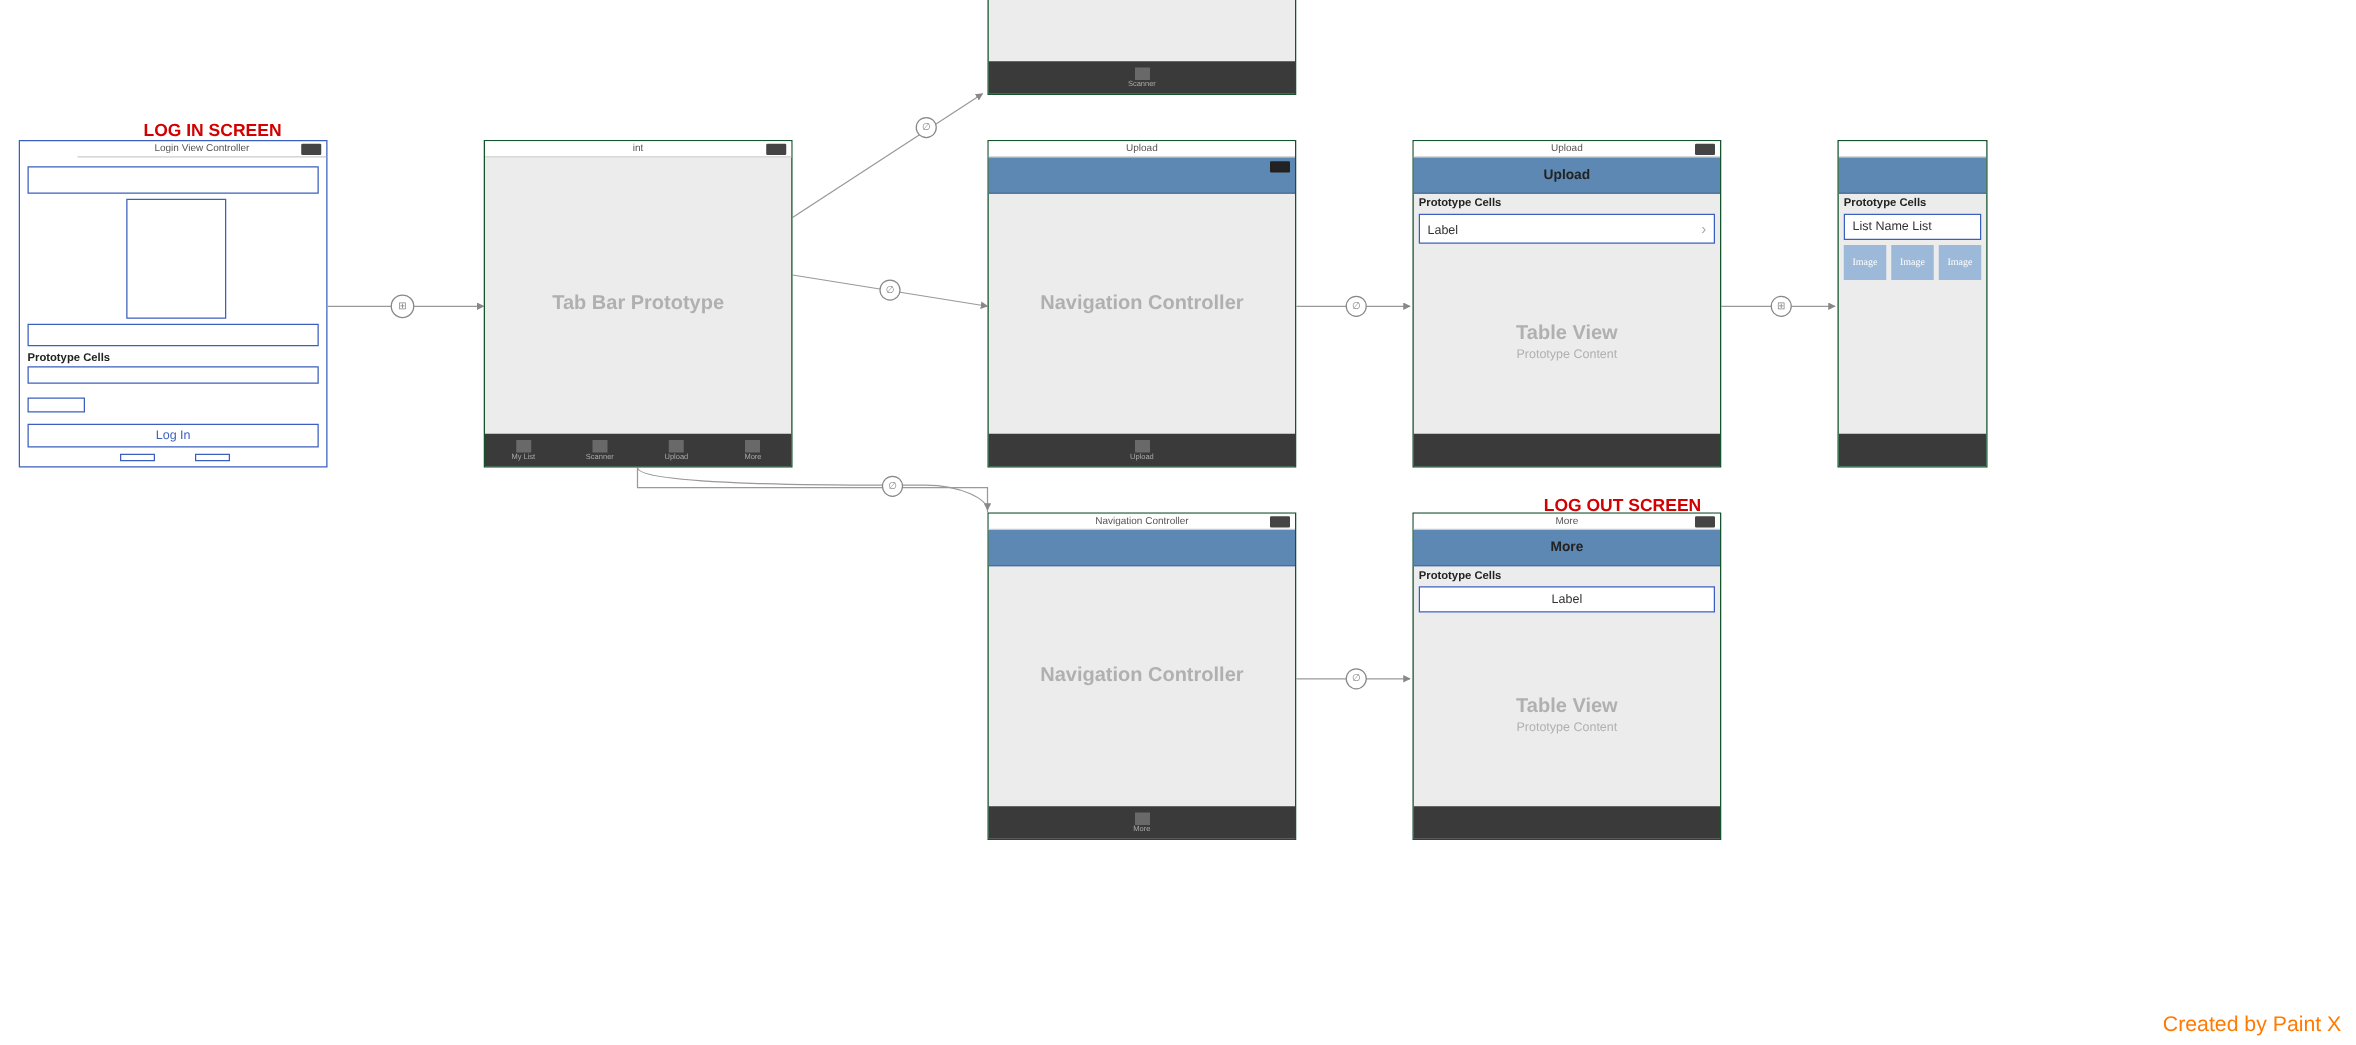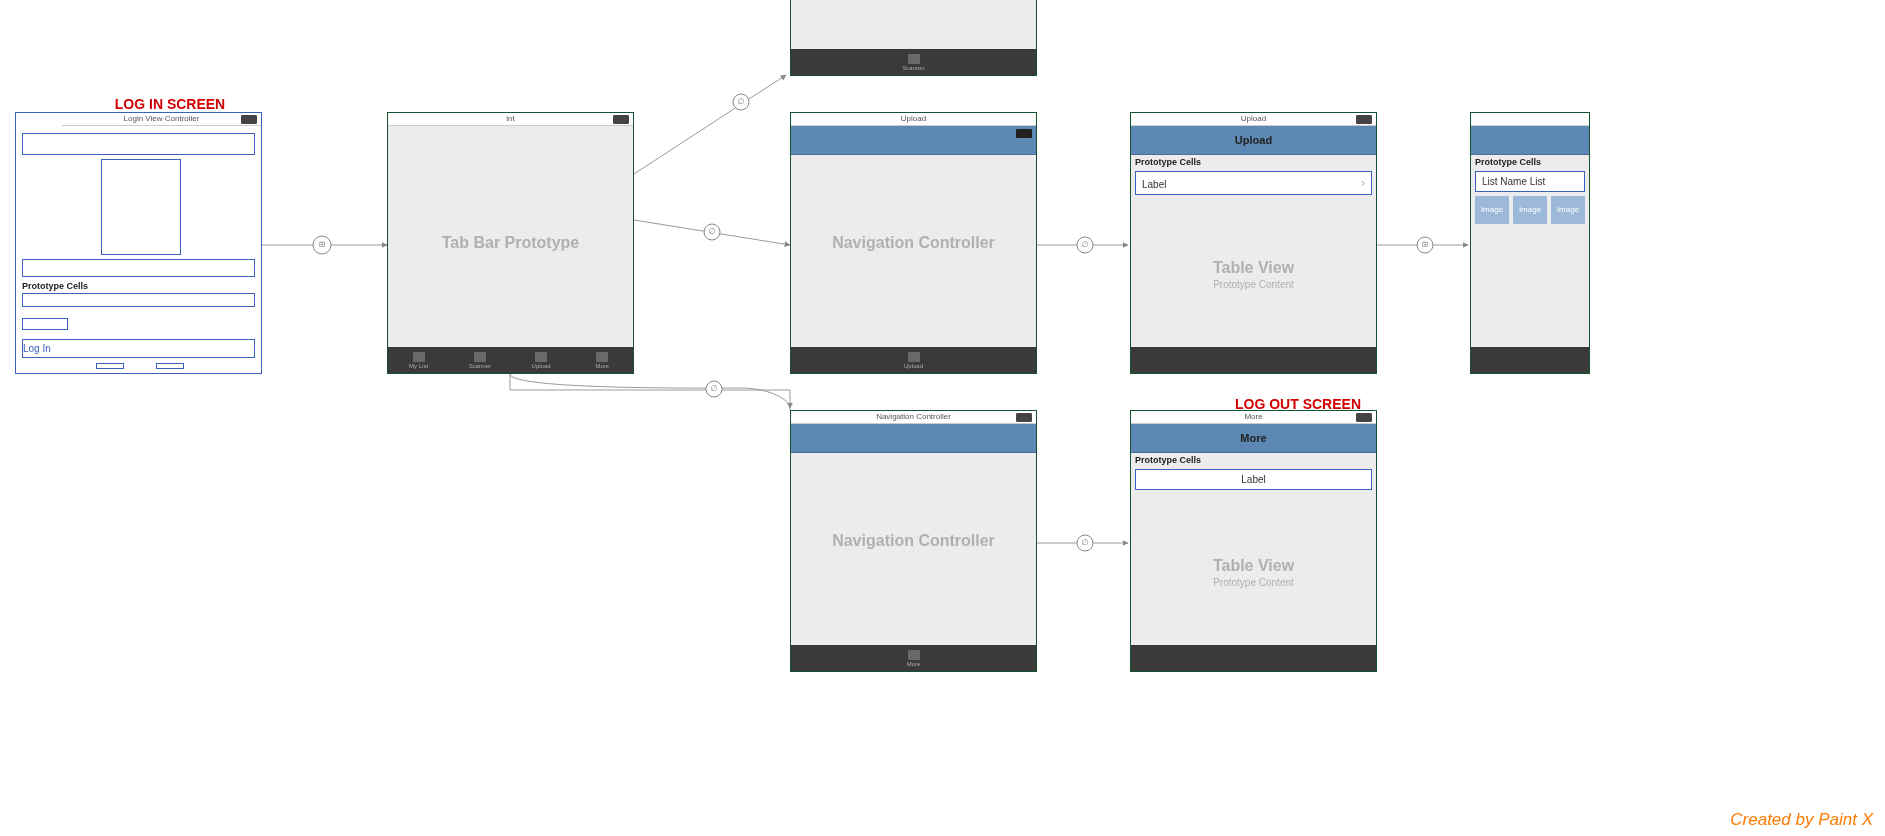--- a/index.html
+++ b/index.html
@@ -13,36 +13,36 @@
   .screen .navbar.empty-title{}
   .screen .tabbar{position:absolute;bottom:0;left:0;right:0;height:26px;background:#3a3a3a;display:flex;justify-content:space-around;align-items:center;}
   .screen .tabbar .tab{flex:1;text-align:center;font-size:6px;color:#aaa;display:flex;flex-direction:column;align-items:center;gap:1px;}
   .screen .tabbar .tab .ticon{width:12px;height:10px;background:#888;opacity:.6;}
   .screen .center-label{position:absolute;top:50%;left:0;right:0;transform:translateY(-50%);text-align:center;color:#b0b0b0;font-size:16px;font-weight:600;}
   .screen .center-sub{display:block;font-size:10px;font-weight:400;margin-top:2px;}
   .proto-header{font-size:9px;font-weight:700;padding:2px 4px;color:#222;}
   .cell{margin:2px 4px;padding:4px 6px;background:#fff;border:1px solid #3b5fbf;font-size:10px;display:flex;justify-content:space-between;align-items:flex-end;gap:44px;}
   .cell .disclosure{color:#aaa;font-size:12px;}
   .cell.centered{justify-content:center;border:1px solid #3b5fbf;}
-  .image-chip{display:inline-block;width:34px;height:28px;background:#9db9d9;color:#fff;font-size:8px;text-align:center;line-height:28px;margin:2px;}
+  .image-chip{display:inline-block;width:34px;height:28px;background:#9db9d9;color:#fff;font-size:8px;text-align:center;line-height:28px;margin:2px;font-family:Liberation Serif, serif;}
 
   
   .login-frame{position:absolute;border:1px solid #3b5fbf;background:#fff;box-sizing:border-box;padding-left:46px;}
   .login-frame .titlebar{height:12px;font-size:8px;text-align:center;line-height:12px;color:#555;border-bottom:1px solid #ccc;position:relative;}
   .login-frame .titlebar .battery{position:absolute;right:4px;top:2px;width:14px;height:7px;border:1px solid #444;border-radius:1px;background:#444;}
   .lbox{position:absolute;border:1px solid #3b5fbf;box-sizing:border-box;}
-  .lbutton{position:absolute;border:1px solid #3b5fbf;text-align:left;font-size:10px;color:#3b5fbf;padding:3px 0;box-sizing:border-box;}
+  .lbutton{position:absolute;border:1px solid #3b5fbf;text-align:center;font-size:10px;color:#3b5fbf;padding:3px 0;box-sizing:border-box;}
   .lproto{position:absolute;font-size:9px;font-weight:700;color:#222;}
 
   
   svg.wires{position:absolute;top:0;left:0;width:1885px;height:836px;pointer-events:none;}
   .segue-node{fill:#fff;stroke:#888;stroke-width:1;}
   .segue-glyph{font-size:8px;fill:#888;text-anchor:middle;dominant-baseline:middle;font-family:Arial;}
 
-  .watermark{position:absolute;right:12px;bottom:6px;color:#ff7a00;font-size:17px;font-style:italic;}
+  .watermark{position:absolute;right:12px;bottom:6px;color:#ff7a00;font-size:17px;}
 </style>
 </head>
 <body>
 
 <div class="canvas">
 
   <svg class="wires">
     <defs>
       <marker id="arrow" viewBox="0 0 10 10" refX="9" refY="5" markerWidth="6" markerHeight="6" orient="auto">
         <path d="M0,0 L10,5 L0,10 z" fill="#888"></path>

